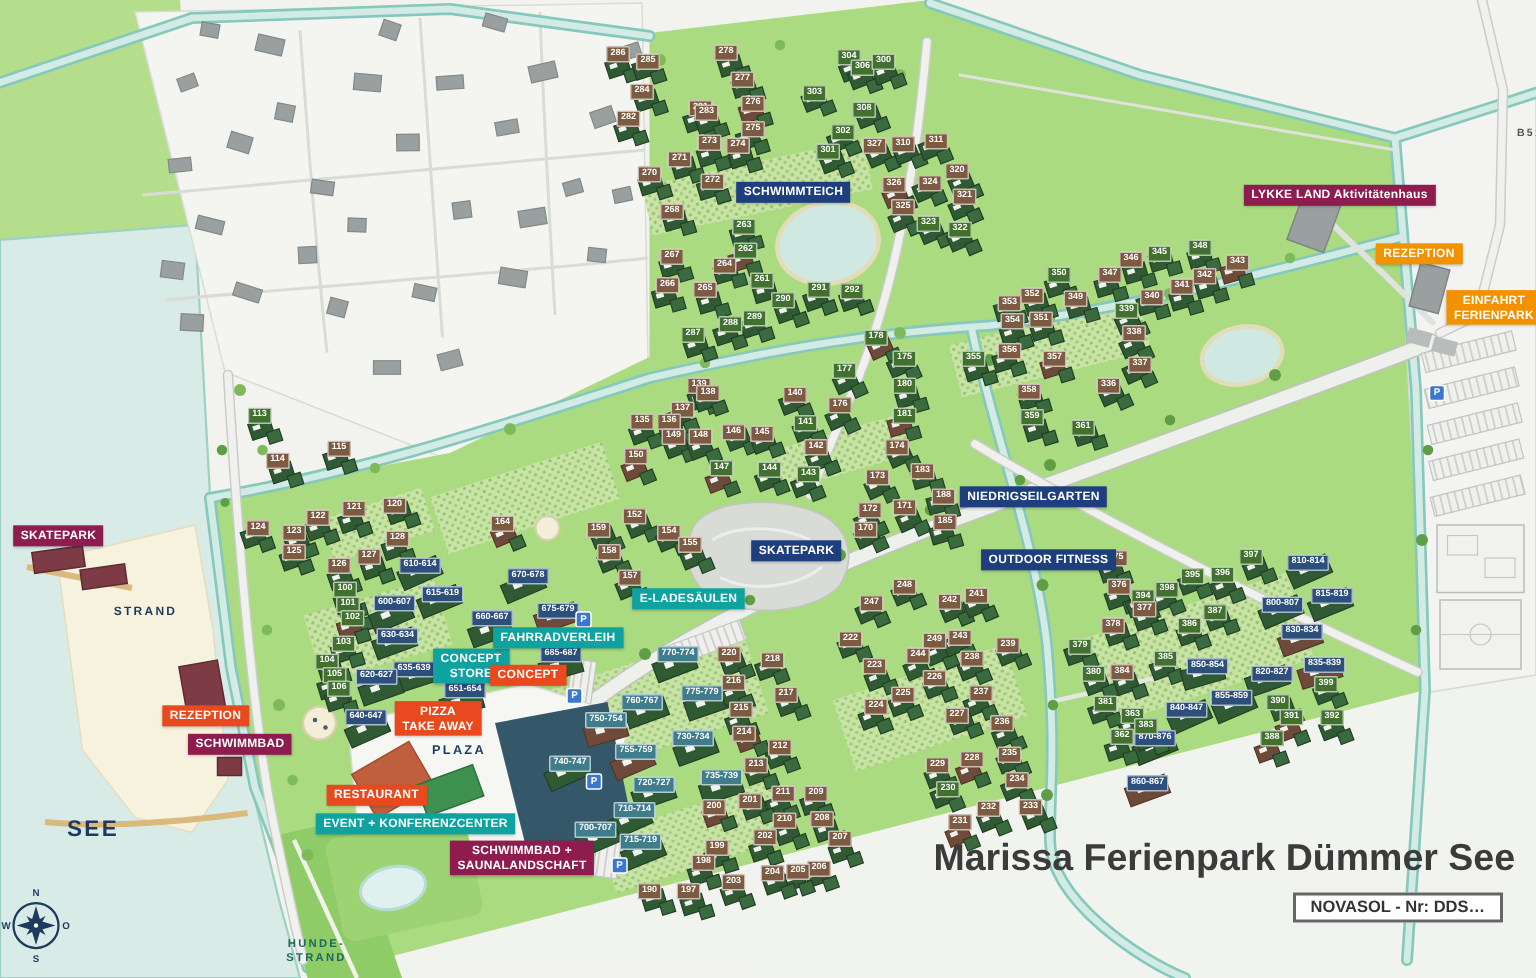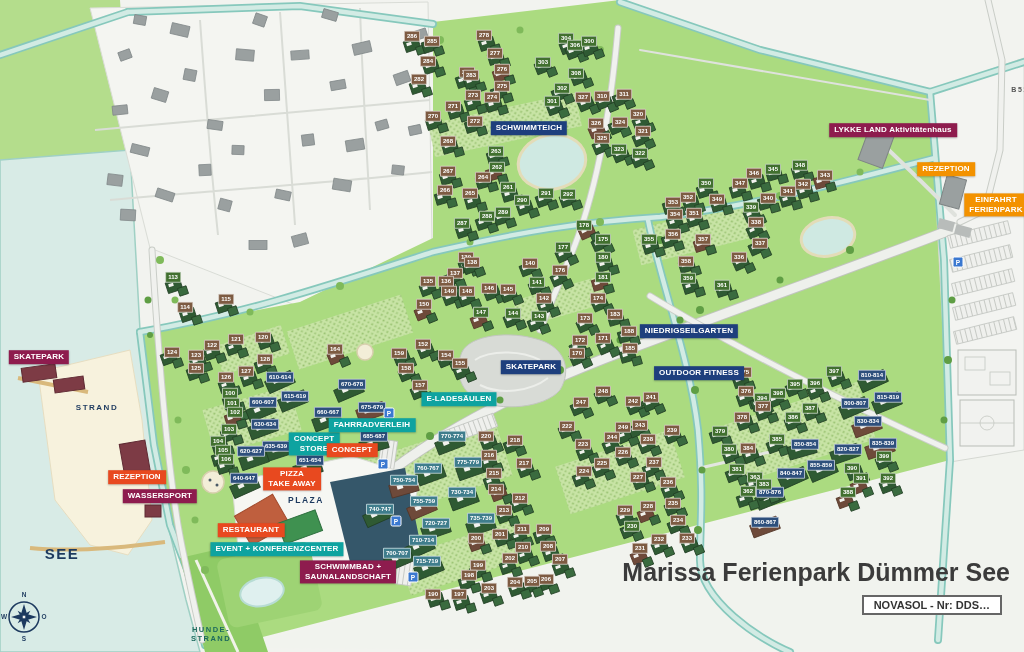--- a/index.html
+++ b/index.html
@@ -945,21 +945,21 @@
         <text x="0" y="24" text-anchor="middle" font-size="6.5" font-weight="bold" fill="#1d3a5f">S</text>
         <text x="-20" y="2" text-anchor="middle" font-size="6.5" font-weight="bold" fill="#1d3a5f">W</text>
       </g>
   </svg>
 
   <div id="title">Marissa Ferienpark Dümmer See</div>
   <div id="novasol">NOVASOL - Nr: DDS…</div>
   <div id="overlays">
       <div class="flabel" style="left: 39px; top: 357px; background: rgb(142, 28, 78);">SKATEPARK</div>
       <div class="flabel" style="left: 137px; top: 477px; background: rgb(232, 73, 31);">REZEPTION</div>
-      <div class="flabel" style="left: 160px; top: 496px; background: rgb(142, 28, 78);">WASSERSPORT</div>
+      <div class="flabel" style="left: 160px; top: 496px; background: rgb(142, 28, 78);">SCHWIMMBAD</div>
       <div class="flabel" style="left: 251px; top: 530px; background: rgb(232, 73, 31);">RESTAURANT</div>
       <div class="flabel" style="left: 277px; top: 549px; background: rgb(14, 163, 160);">EVENT + KONFERENZCENTER</div>
       <div class="flabel" style="left: 348px; top: 572px; background: rgb(142, 28, 78);">SCHWIMMBAD +
 SAUNALANDSCHAFT</div>
       <div class="flabel" style="left: 292px; top: 479px; background: rgb(232, 73, 31);">PIZZA
 TAKE AWAY</div>
       <div class="flabel" style="left: 314px; top: 444px; background: rgb(14, 163, 160);">CONCEPT
 STORE</div>
       <div class="flabel" style="left: 352px; top: 450px; background: rgb(232, 73, 31);">CONCEPT</div>
       <div class="flabel" style="left: 372px; top: 425px; background: rgb(14, 163, 160);">FAHRRADVERLEIH</div>

